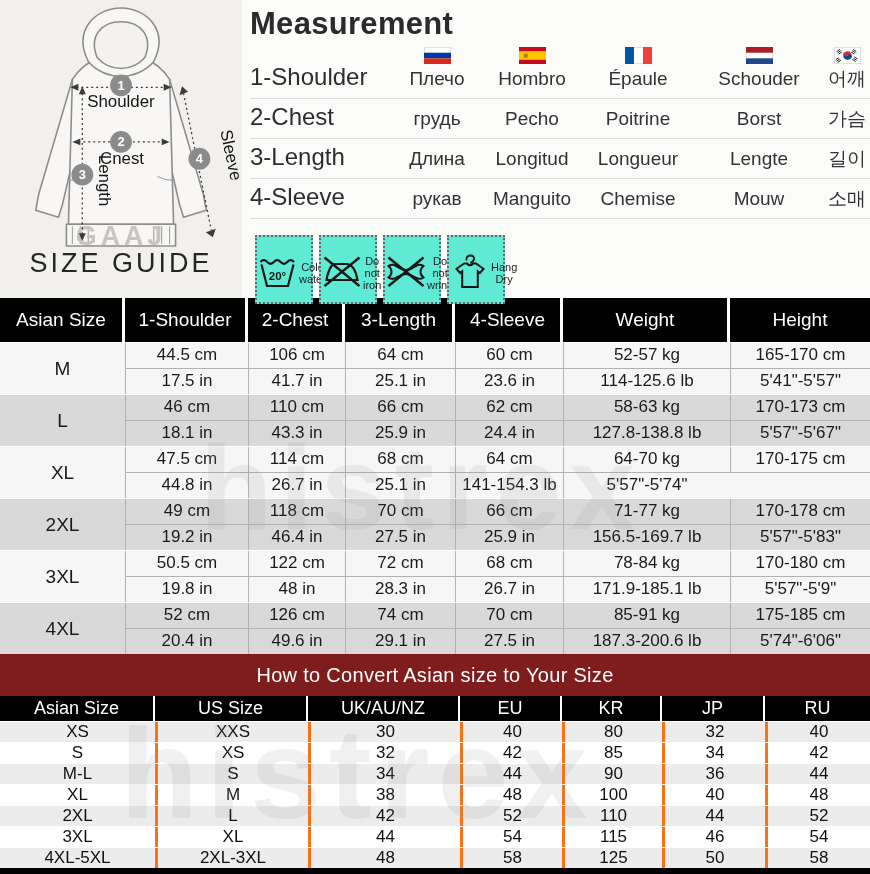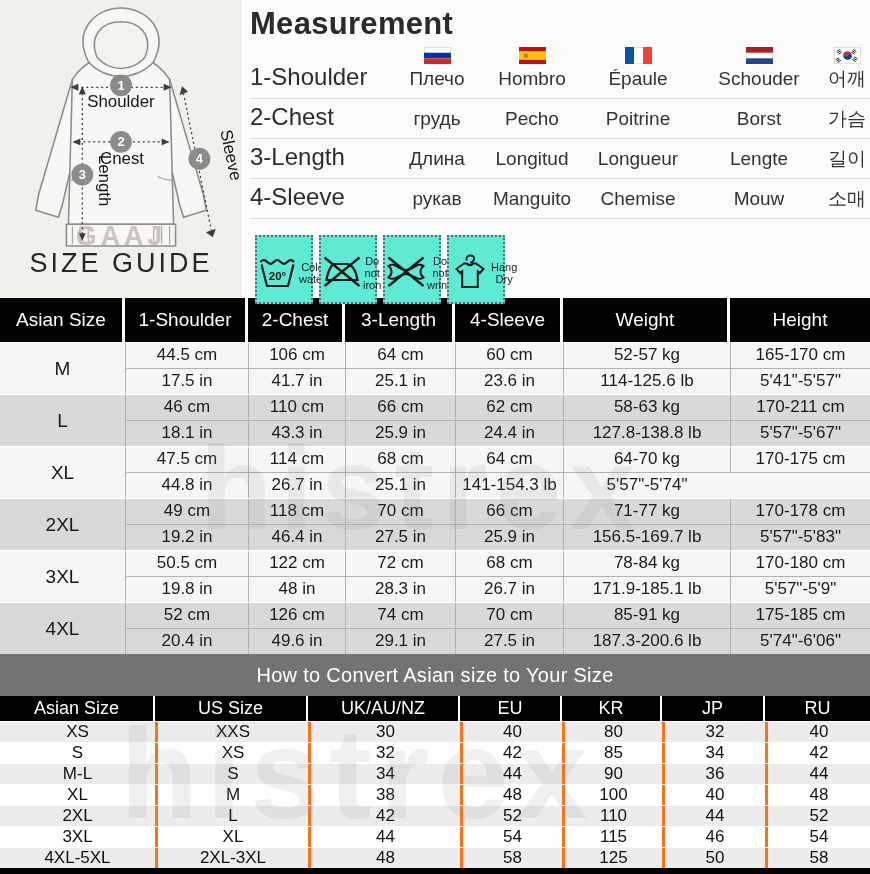--- a/index.html
+++ b/index.html
@@ -36,21 +36,21 @@
   .size-block{display:grid;grid-template-columns:125px 123px 97px 110px 108px 167px 140px;
     grid-template-rows:1fr 1fr;height:52px;border-top:1px solid #fff}
   .size-block.light{background:#f6f6f6}
   .size-block.dark{background:#d9d9d9}
   .sz{grid-row:1/3;display:flex;align-items:center;justify-content:center;font-size:19px;color:#1a1a1a}
   .vc{display:flex;align-items:center;justify-content:center;font-size:17px;color:#1b1b1b;
     border-left:1px solid #b2b2b2;white-space:nowrap}
   .vc.metric{border-bottom:1px solid #b2b2b2}
 
   
-  .banner{height:42px;background:#737373;color:#fff;display:flex;align-items:center;justify-content:center;
+  .banner{height:42px;background:#7f1d1d;color:#fff;display:flex;align-items:center;justify-content:center;
     font-size:20px;letter-spacing:.3px}
   .conv-head{display:grid;grid-template-columns:155px 153px 152px 102px 100px 103px 105px;height:25px;background:#fff}
   .conv-head .hc{background:#000;color:#fff;display:flex;align-items:center;justify-content:center;
     font-size:18px;font-weight:500;border-right:2px solid #fff}
   .conv-head .hc:last-child{border-right:none}
   .conv-row{display:grid;grid-template-columns:155px 153px 152px 102px 100px 103px 105px;height:21px;
     border-top:1px solid #fff;background:#fff}
   .conv-row.alt{background:#ececec}
   .conv-row .cc{display:flex;align-items:center;justify-content:center;font-size:17px;color:#111;
     border-left:3px solid #f97316}
@@ -258,21 +258,21 @@
         <div class="vc">114-125.6 lb</div>
         <div class="vc">5'41"-5'57"</div>
       </div>
       <div class="size-block dark">
         <div class="sz">L</div>
         <div class="vc metric">46 cm</div>
         <div class="vc metric">110 cm</div>
         <div class="vc metric">66 cm</div>
         <div class="vc metric">62 cm</div>
         <div class="vc metric">58-63 kg</div>
-        <div class="vc metric">170-211 cm</div>
+        <div class="vc metric">170-173 cm</div>
         <div class="vc">18.1 in</div>
         <div class="vc">43.3 in</div>
         <div class="vc">25.9 in</div>
         <div class="vc">24.4 in</div>
         <div class="vc">127.8-138.8 lb</div>
         <div class="vc">5'57"-5'67"</div>
       </div>
       <div class="size-block light">
         <div class="sz">XL</div>
         <div class="vc metric">47.5 cm</div>

